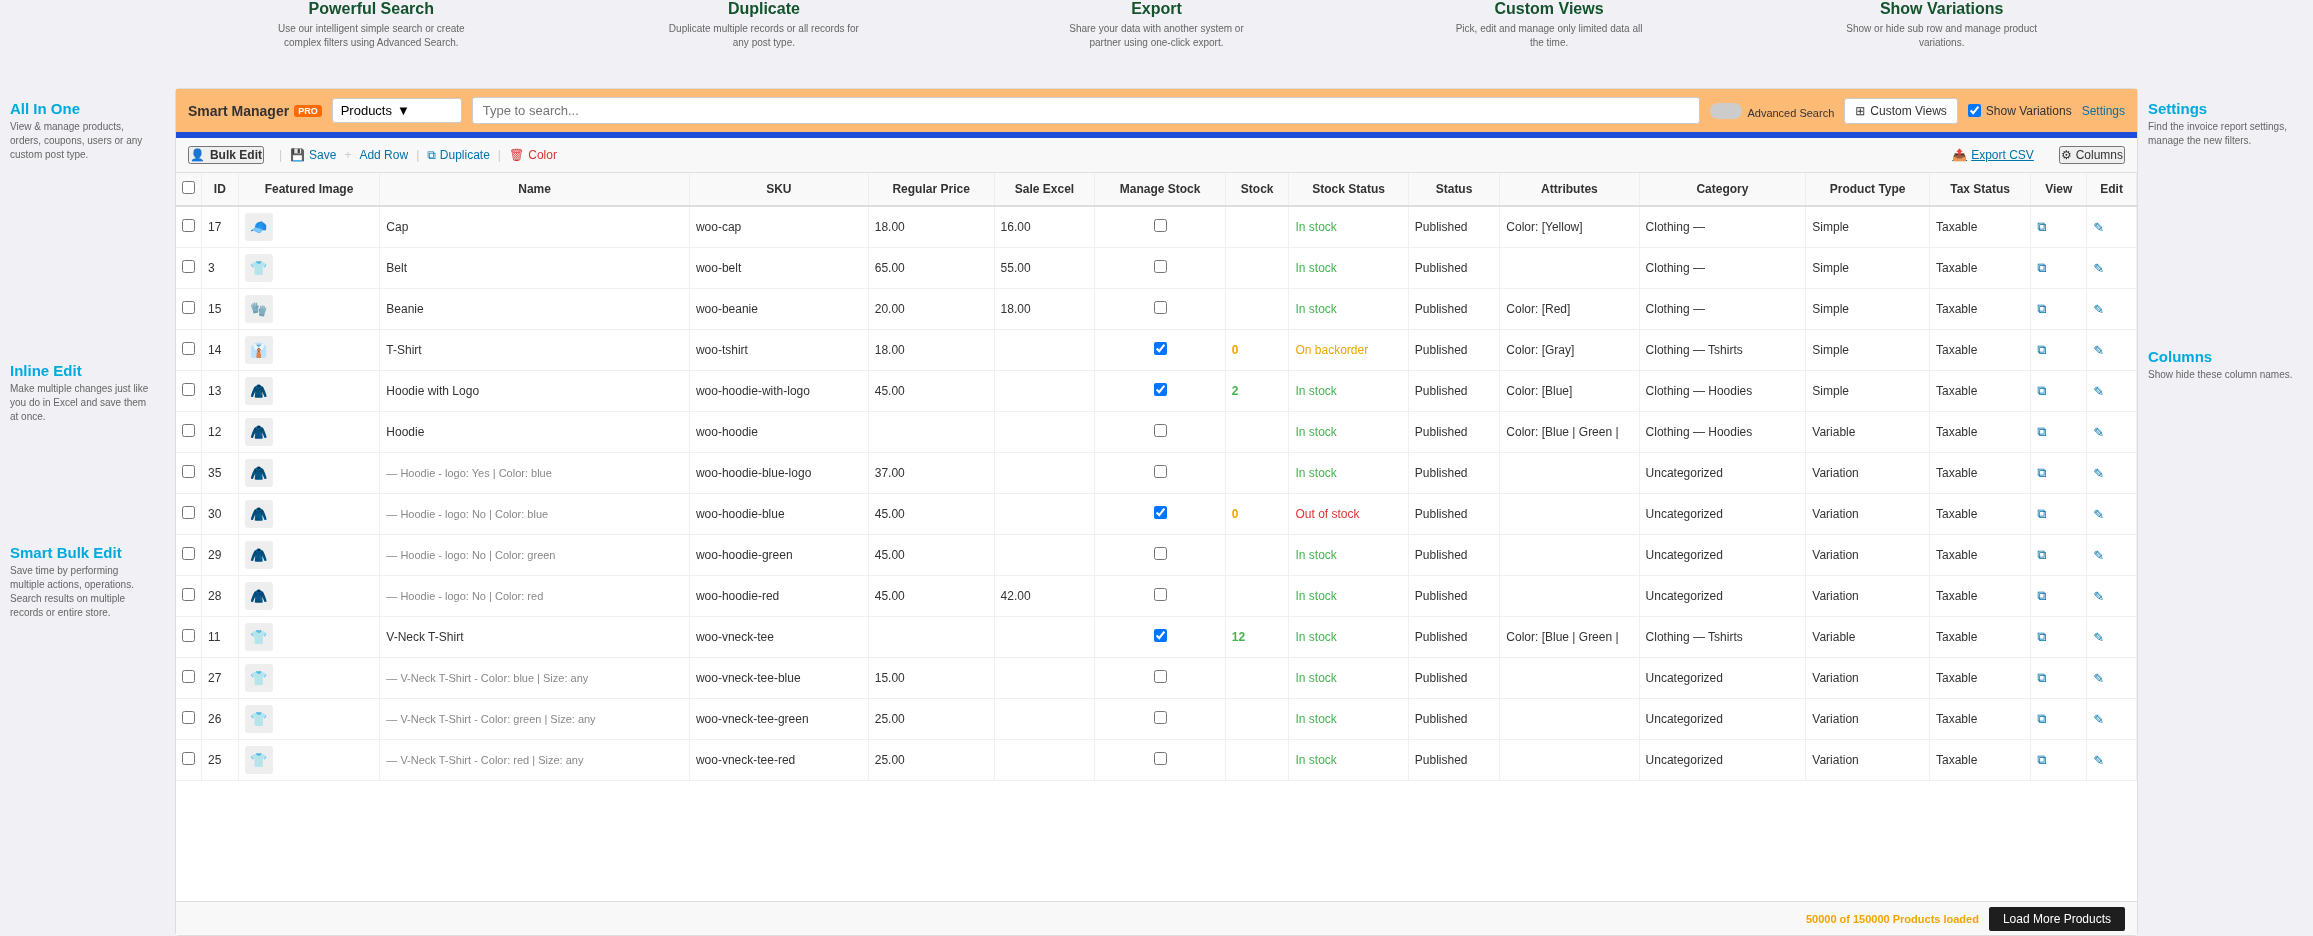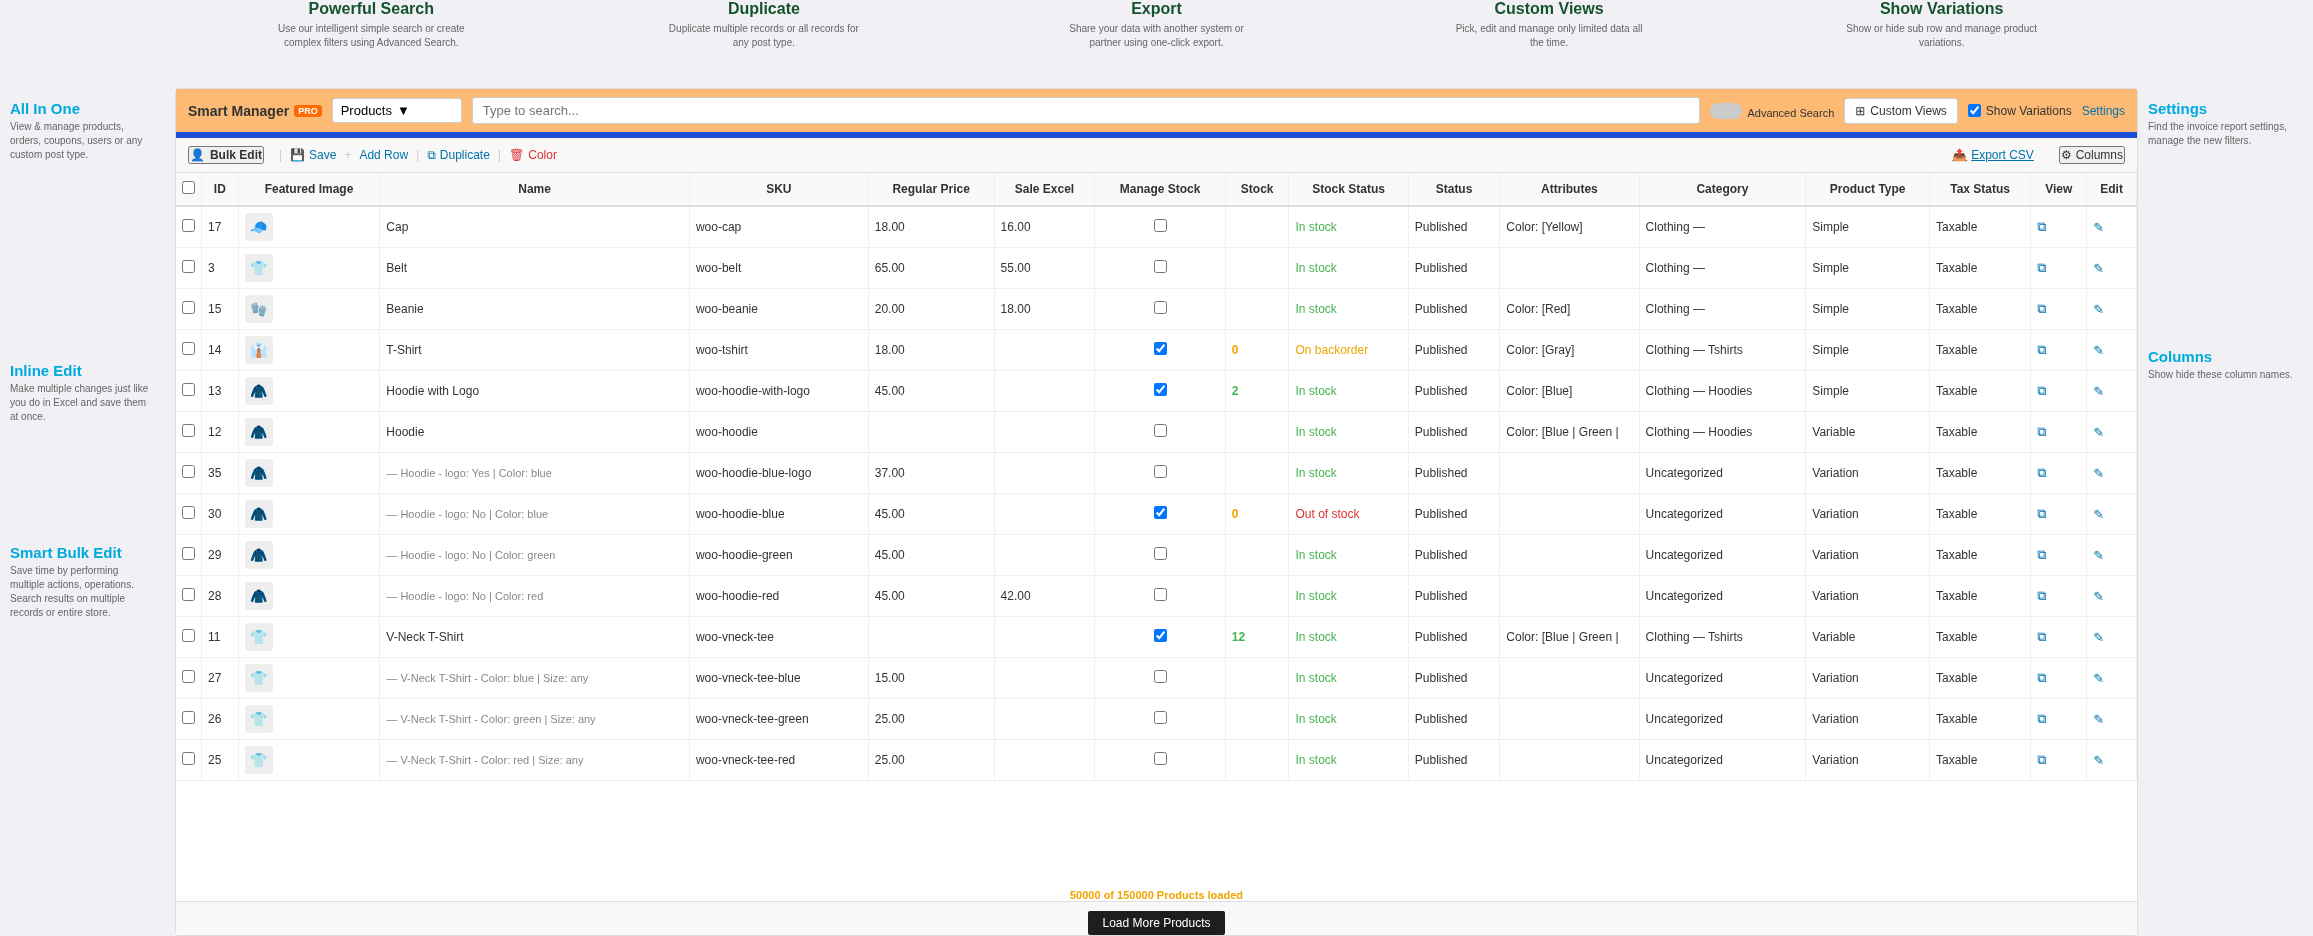--- a/index.html
+++ b/index.html
@@ -56,21 +56,21 @@
     .in-stock { color: #46b450; }
     .on-backorder { color: #f0a500; }
     .out-of-stock { color: #dc3232; }
     .product-img { width: 28px; height: 28px; background: #eee; border-radius: 3px; display: flex; align-items: center; justify-content: center; font-size: 14px; }
     .variation-indent { color: #888; font-size: 11px; }
     .stock-num-orange { color: #f0a500; font-weight: 600; }
     .stock-num-green { color: #46b450; font-weight: 600; }
     .action-icon { color: #0073aa; font-size: 13px; cursor: pointer; }
 
     
-    .table-footer { position: absolute; bottom: 0; left: 0; right: 0; height: 34px; background: #f8f8f8; border-top: 1px solid #ddd; display: flex; align-items: center; justify-content: flex-end; padding: 0 12px; gap: 10px; flex-direction: column; }
+    .table-footer { position: absolute; bottom: 0; left: 0; right: 0; height: 34px; background: #f8f8f8; border-top: 1px solid #ddd; display: flex; align-items: center; justify-content: flex-end; padding: 0 12px; gap: 10px; }
     .footer-text { font-size: 11px; color: #f0a500; font-weight: 600; }
     .load-more-btn { background: #1e1e1e; color: #fff; border: none; padding: 5px 14px; font-size: 12px; cursor: pointer; border-radius: 2px; }
     input[type="checkbox"] { cursor: pointer; }
   </style>
 </head>
 <body>
 
 <div class="page-wrapper">
 
   <div class="top-annotations">

